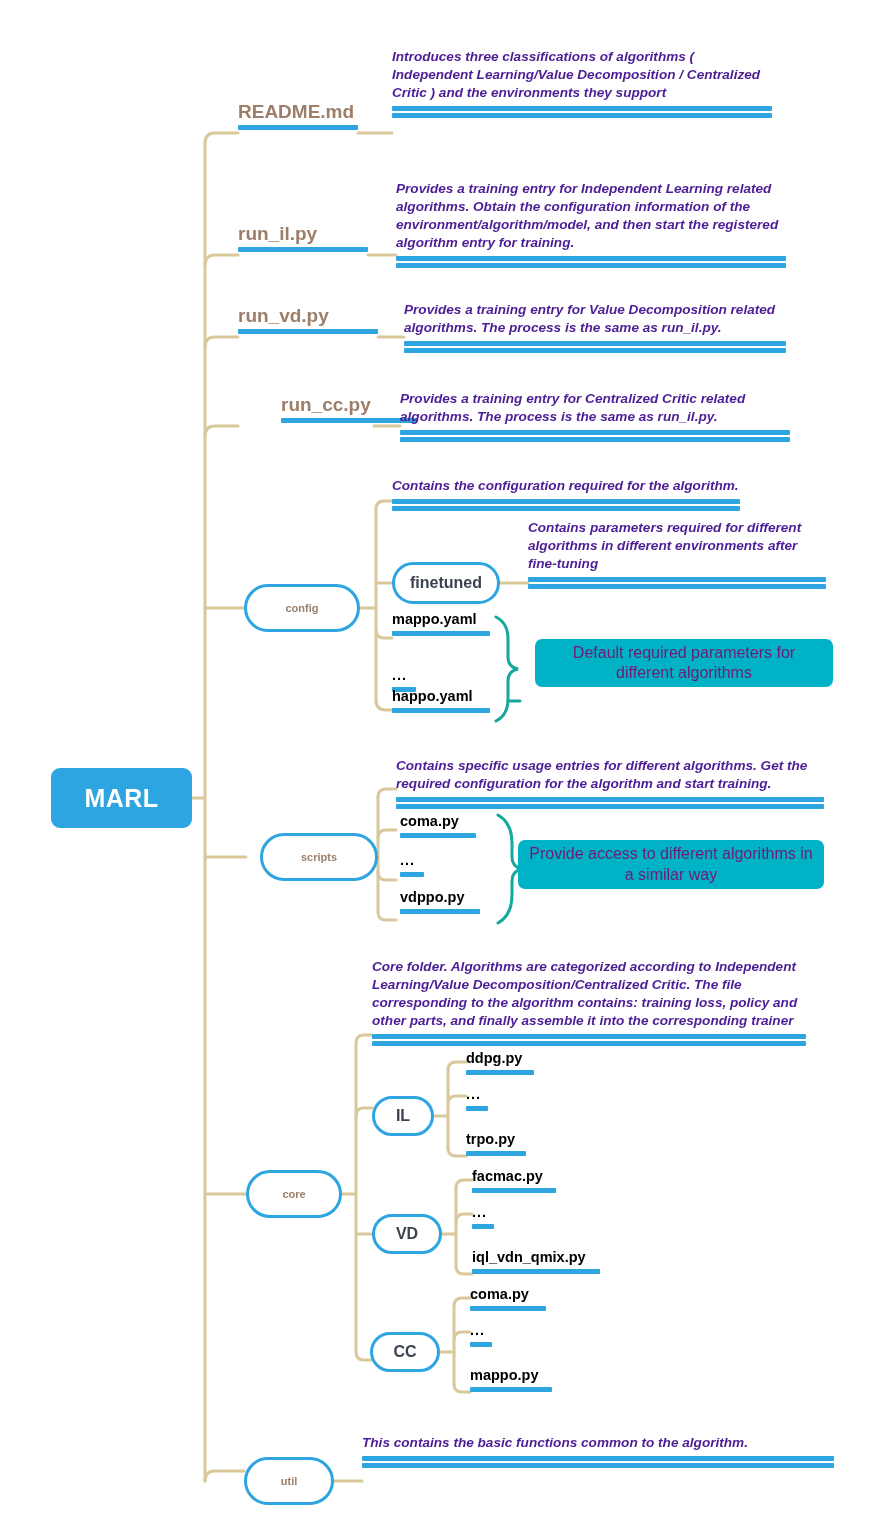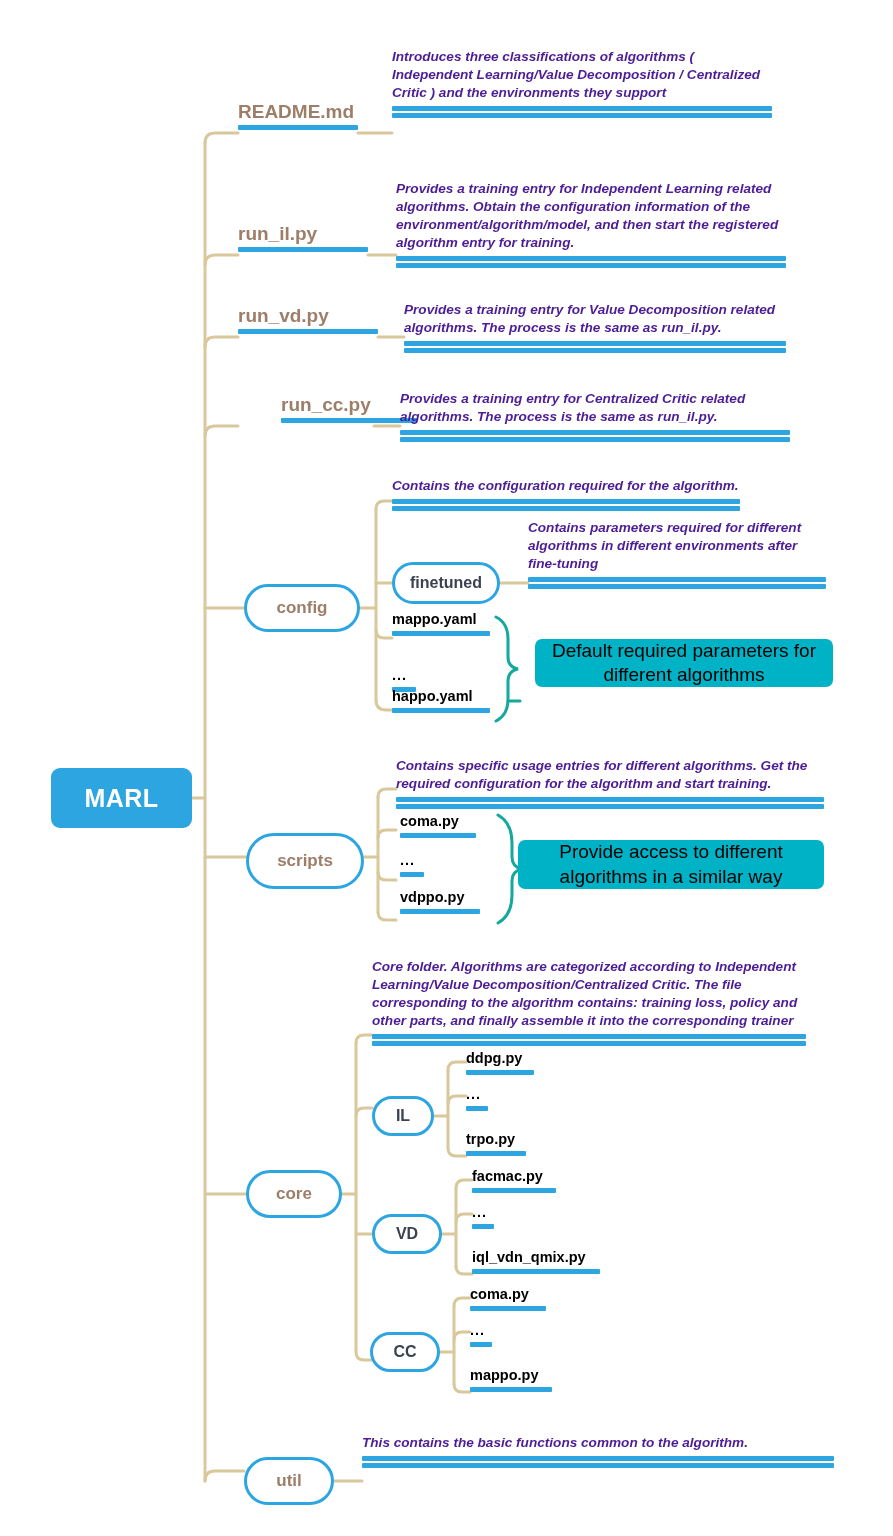--- a/index.html
+++ b/index.html
@@ -44,21 +44,21 @@
     position: absolute;
     background: #ffffff;
     border: 3.5px solid #2da5e0;
     border-radius: 40px;
     display: flex;
     align-items: center;
     justify-content: center;
     box-sizing: border-box;
     font-weight: bold;
   }
-  .pill.tan  { color: #9c7e69; font-size: 17px; }
+  .pill.tan  { color: #9c7e69; font-size: 11px; }
   .pill.dark { color: #3a4250; font-size: 16px; }
 
   
   .ul-node {
     position: absolute;
     box-sizing: border-box;
   }
   .ul-node .ul-text {
     display: block;
     white-space: nowrap;
@@ -96,22 +96,22 @@
     font-size: 13.6px;
     line-height: 1.33;
     white-space: normal;
   }
 
   
   .callout {
     position: absolute;
     background: #00b2c6;
     border-radius: 7px;
-    color: #000000;
-    font-size: 19px;
+    color: #701a75;
+    font-size: 16px;
     line-height: 1.28;
     display: flex;
     align-items: center;
     justify-content: center;
     text-align: center;
     padding: 6px 10px;
     box-sizing: border-box;
   }
 
   .ellipsis .ul-text { letter-spacing: 1px; }
@@ -269,21 +269,21 @@
   </div>
   <div class="ul-node file-dark" style="left:392px; top:688px; width:98px;">
     <span class="ul-text">happo.yaml</span>
     <span class="bar"></span>
   </div>
 
   <div class="callout" style="left:535px; top:639px; width:298px; height:48px;">
     <span>Default required parameters for different algorithms</span>
   </div>
 
-  <div class="pill tan" style="left:246px; top:833px; width:118px; height:56px;">
+  <div class="pill tan" style="left:260px; top:833px; width:118px; height:48px;">
     <span>scripts</span>
   </div>
   <div class="ul-node desc" style="left:396px; top:757px; width:428px;">
     <span class="ul-text">Contains specific usage entries for different algorithms. Get the required configuration for the algorithm and start training.</span>
     <span class="bar" style="margin-top:4px;"></span>
     <span class="bar2"></span>
   </div>
 
   <div class="ul-node file-dark" style="left:400px; top:813px; width:76px;">
     <span class="ul-text">coma.py</span>

